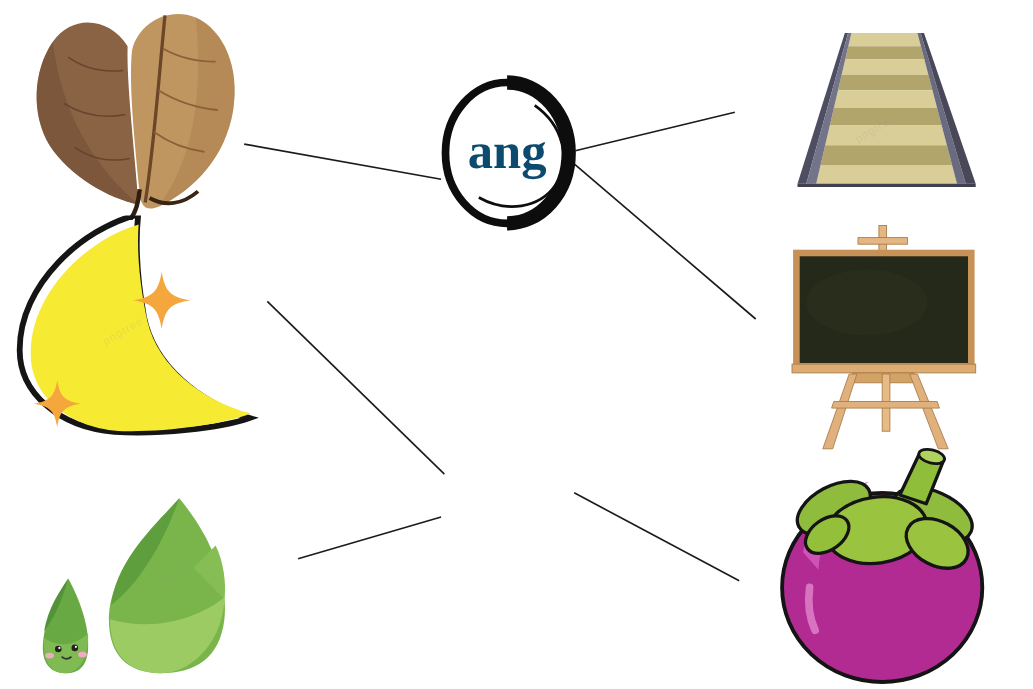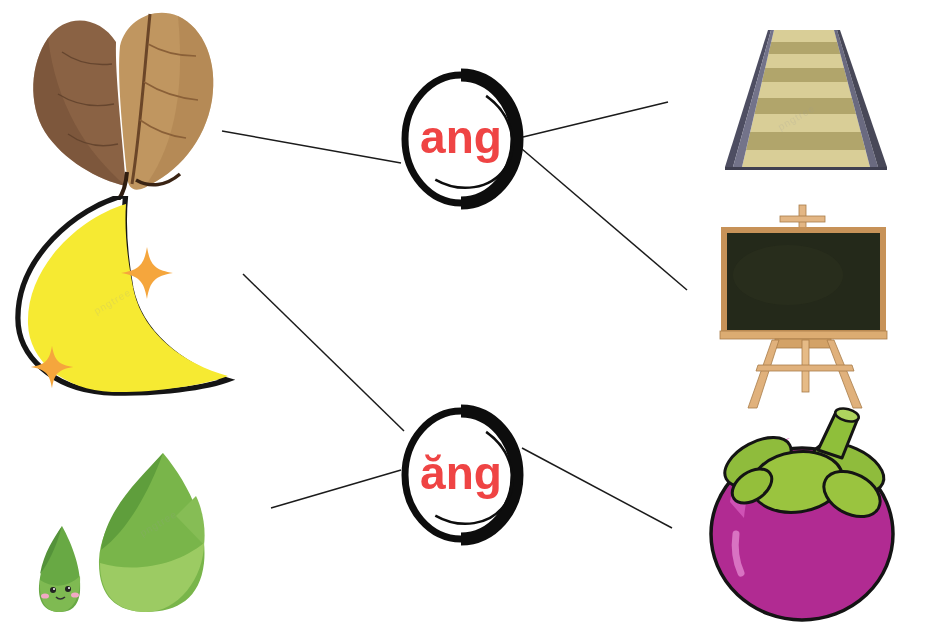--- a/index.html
+++ b/index.html
@@ -3,22 +3,22 @@
 <meta charset="utf-8">
 <style>
   html,body{margin:0;padding:0;background:#fff;}
   #stage{position:relative;width:939px;height:626px;background:#ffffff;overflow:hidden;
          font-family:"Liberation Serif", serif;}
   .lines-layer{position:absolute;left:0;top:0;z-index:1;pointer-events:none;}
   .tile{position:absolute;z-index:2;}
   .ring{position:absolute;z-index:3;width:140px;height:150px;}
   .ring-label{position:absolute;left:0;top:0;right:0;bottom:0;display:flex;
               align-items:center;justify-content:center;
-              font-family:Liberation Sans, sans-serif;font-weight:700;font-size:46px;
-              color:#ef4444;padding-bottom:4px;}
+              font-family:Liberation Serif, serif;font-weight:700;font-size:46px;
+              color:#0c4a6e;padding-bottom:4px;}
   .watermark{position:absolute;font-family:"Liberation Sans", sans-serif;
              font-size:10px;color:#9a9a9a;opacity:.18;transform:rotate(-30deg);
              letter-spacing:1px;pointer-events:none;}
 </style>
 </head>
 <body>
 
 <div id="stage">
 
   <svg class="lines-layer" width="939" height="626" viewBox="0 0 939 626">
@@ -132,22 +132,14 @@
 
   <div class="ring" style="left:391px;top:64px">
     <svg width="140" height="150" viewBox="0 0 140 150">
       <ellipse cx="70" cy="75" rx="56" ry="64" fill="#ffffff" stroke="#0d0d0d" stroke-width="7"></ellipse>
       <path d="M70,11 A56,64 0 0 1 70,139" fill="none" stroke="#0d0d0d" stroke-width="13"></path>
       <ellipse cx="67" cy="72" rx="49" ry="57" fill="none" stroke="#0d0d0d" stroke-width="2.5" stroke-dasharray="160 300" transform="rotate(-55 67 72)"></ellipse>
     </svg>
     <div class="ring-label">ang</div>
   </div>
 
-  <div class="ring" style="left:391px;top:400px">
-    <svg width="140" height="150" viewBox="0 0 140 150">
-      <ellipse cx="70" cy="75" rx="56" ry="64" fill="#ffffff" stroke="#0d0d0d" stroke-width="7"></ellipse>
-      <path d="M70,11 A56,64 0 0 1 70,139" fill="none" stroke="#0d0d0d" stroke-width="13"></path>
-      <ellipse cx="67" cy="72" rx="49" ry="57" fill="none" stroke="#0d0d0d" stroke-width="2.5" stroke-dasharray="160 300" transform="rotate(-55 67 72)"></ellipse>
-    </svg>
-    <div class="ring-label">ăng</div>
-  </div>
 
 </div>
 
 </body></html>

